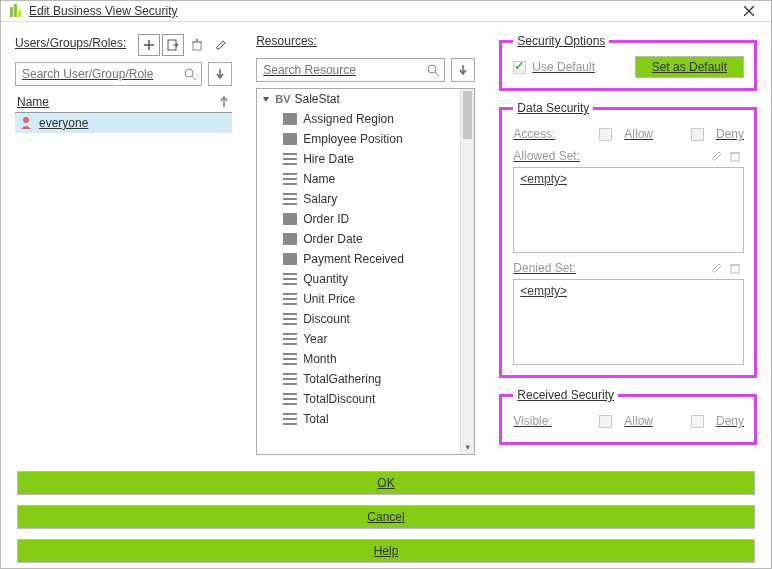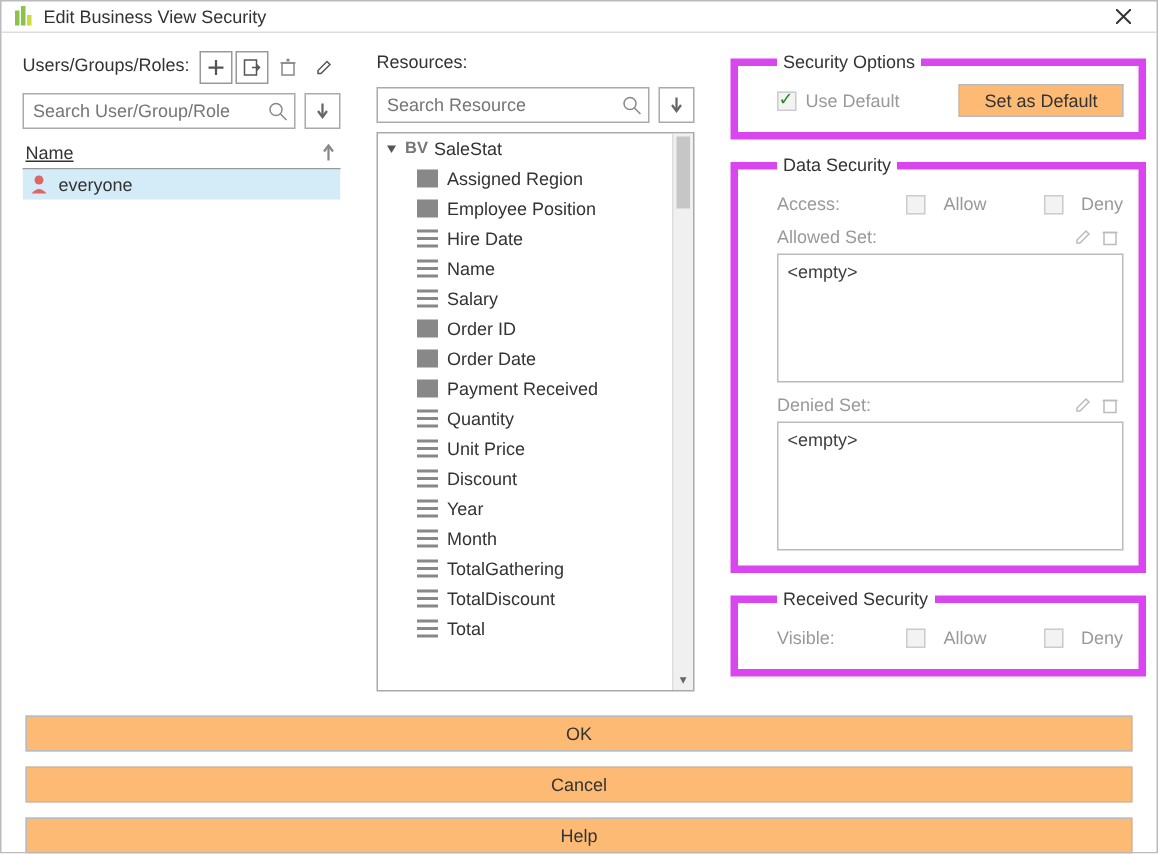--- a/index.html
+++ b/index.html
@@ -10,20 +10,21 @@
     color: #333;
     background: #fff;
   }
   .window {
     width: 772px;
     height: 569px;
     border: 1px solid #bbb;
     background: #fff;
     display: flex;
     flex-direction: column;
+    text-decoration: underline;
   }
   .titlebar {
     height: 30px;
     display: flex;
     align-items: center;
     padding: 0 8px;
     border-bottom: 1px solid #ddd;
   }
   .titlebar .app-icon { margin-right: 6px; }
   .titlebar .title { flex: 1; font-size: 12px; }
@@ -129,32 +130,32 @@
     display:inline-block;
   }
   .field-icon.block { background:#888; }
   .field-icon.lines {
     background:
       linear-gradient(#888,#888) 0 0/100% 2px no-repeat,
       linear-gradient(#888,#888) 0 5px/100% 2px no-repeat,
       linear-gradient(#888,#888) 0 10px/100% 2px no-repeat;
   }
   fieldset {
-    border:5px solid #d946ef;
+    border:3px solid #d946ef;
     margin:0 0 10px 0;
-    padding:8px 10px 10px 26px;
+    padding:8px 10px 10px 11px;
   }
   fieldset legend { padding:0 4px; color:#333; }
   .opt-row {
     display:flex; align-items:center; gap:6px;
   }
   .btn {
     height:22px;
     border:1px solid #bbb;
-    background:#fdba74;
+    background:#84cc16;
     padding:0 16px;
     display:inline-flex; align-items:center; justify-content:center;
   }
   .btn.wide { min-width:88px; }
   .ds-row {
     display:flex; align-items:center; gap:12px;
     margin:4px 0;
   }
   .ds-row .label { width:74px; }
   .chk {

